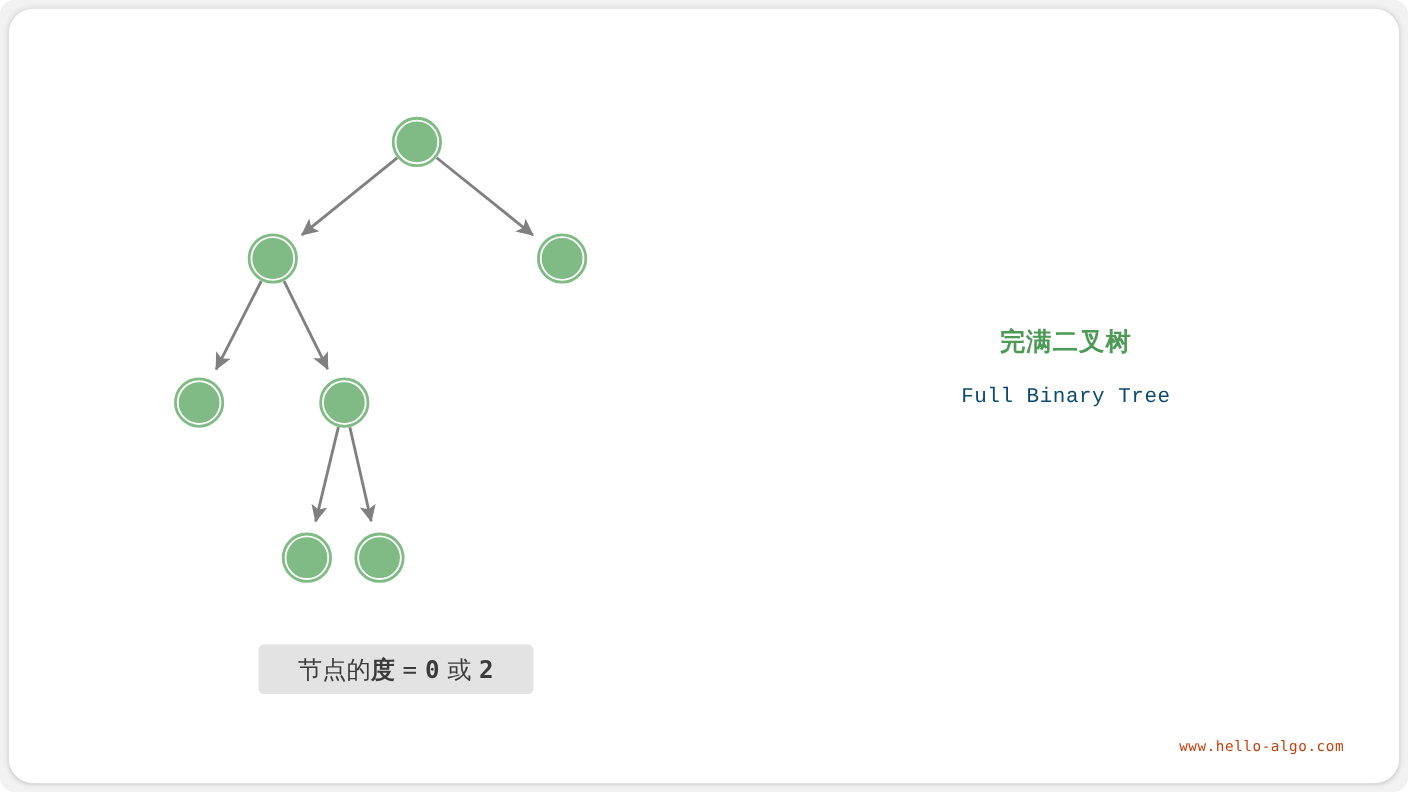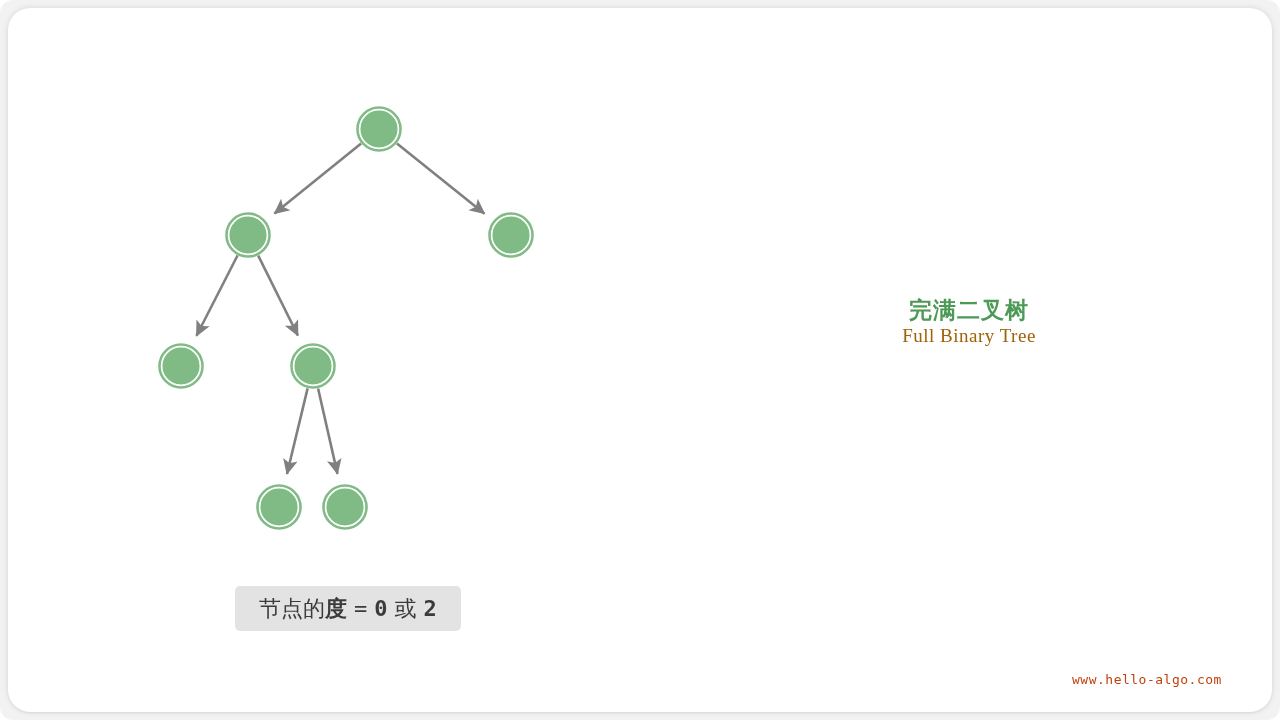--- a/index.html
+++ b/index.html
@@ -44,32 +44,33 @@
   .caption-title {
     font-family: "Liberation Sans", sans-serif;
     font-size: 23px;
     font-weight: bold;
     color: #4d9a56;
     letter-spacing: 1px;
     line-height: 1.25;
     white-space: nowrap;
   }
   .caption-subtitle {
-    font-family: Liberation Serif, serif;
+    font-family: Liberation Mono, monospace;
     font-size: 19px;
-    color: #a16207;
+    color: #0c4a6e;
+    margin-top: 24px;
     letter-spacing: 0.5px;
     white-space: nowrap;
   }
   #degree-chip {
     position: absolute;
     left: 235px;
     top: 586px;
     height: 45px;
-    padding: 0 24px;
+    padding: 0 36px;
     display: flex;
     align-items: center;
     justify-content: center;
     background: #e3e3e3;
     border-radius: 5px;
     box-sizing: border-box;
   }
   .chip-text {
     font-family: "DejaVu Sans Mono", monospace;
     font-size: 22px;

